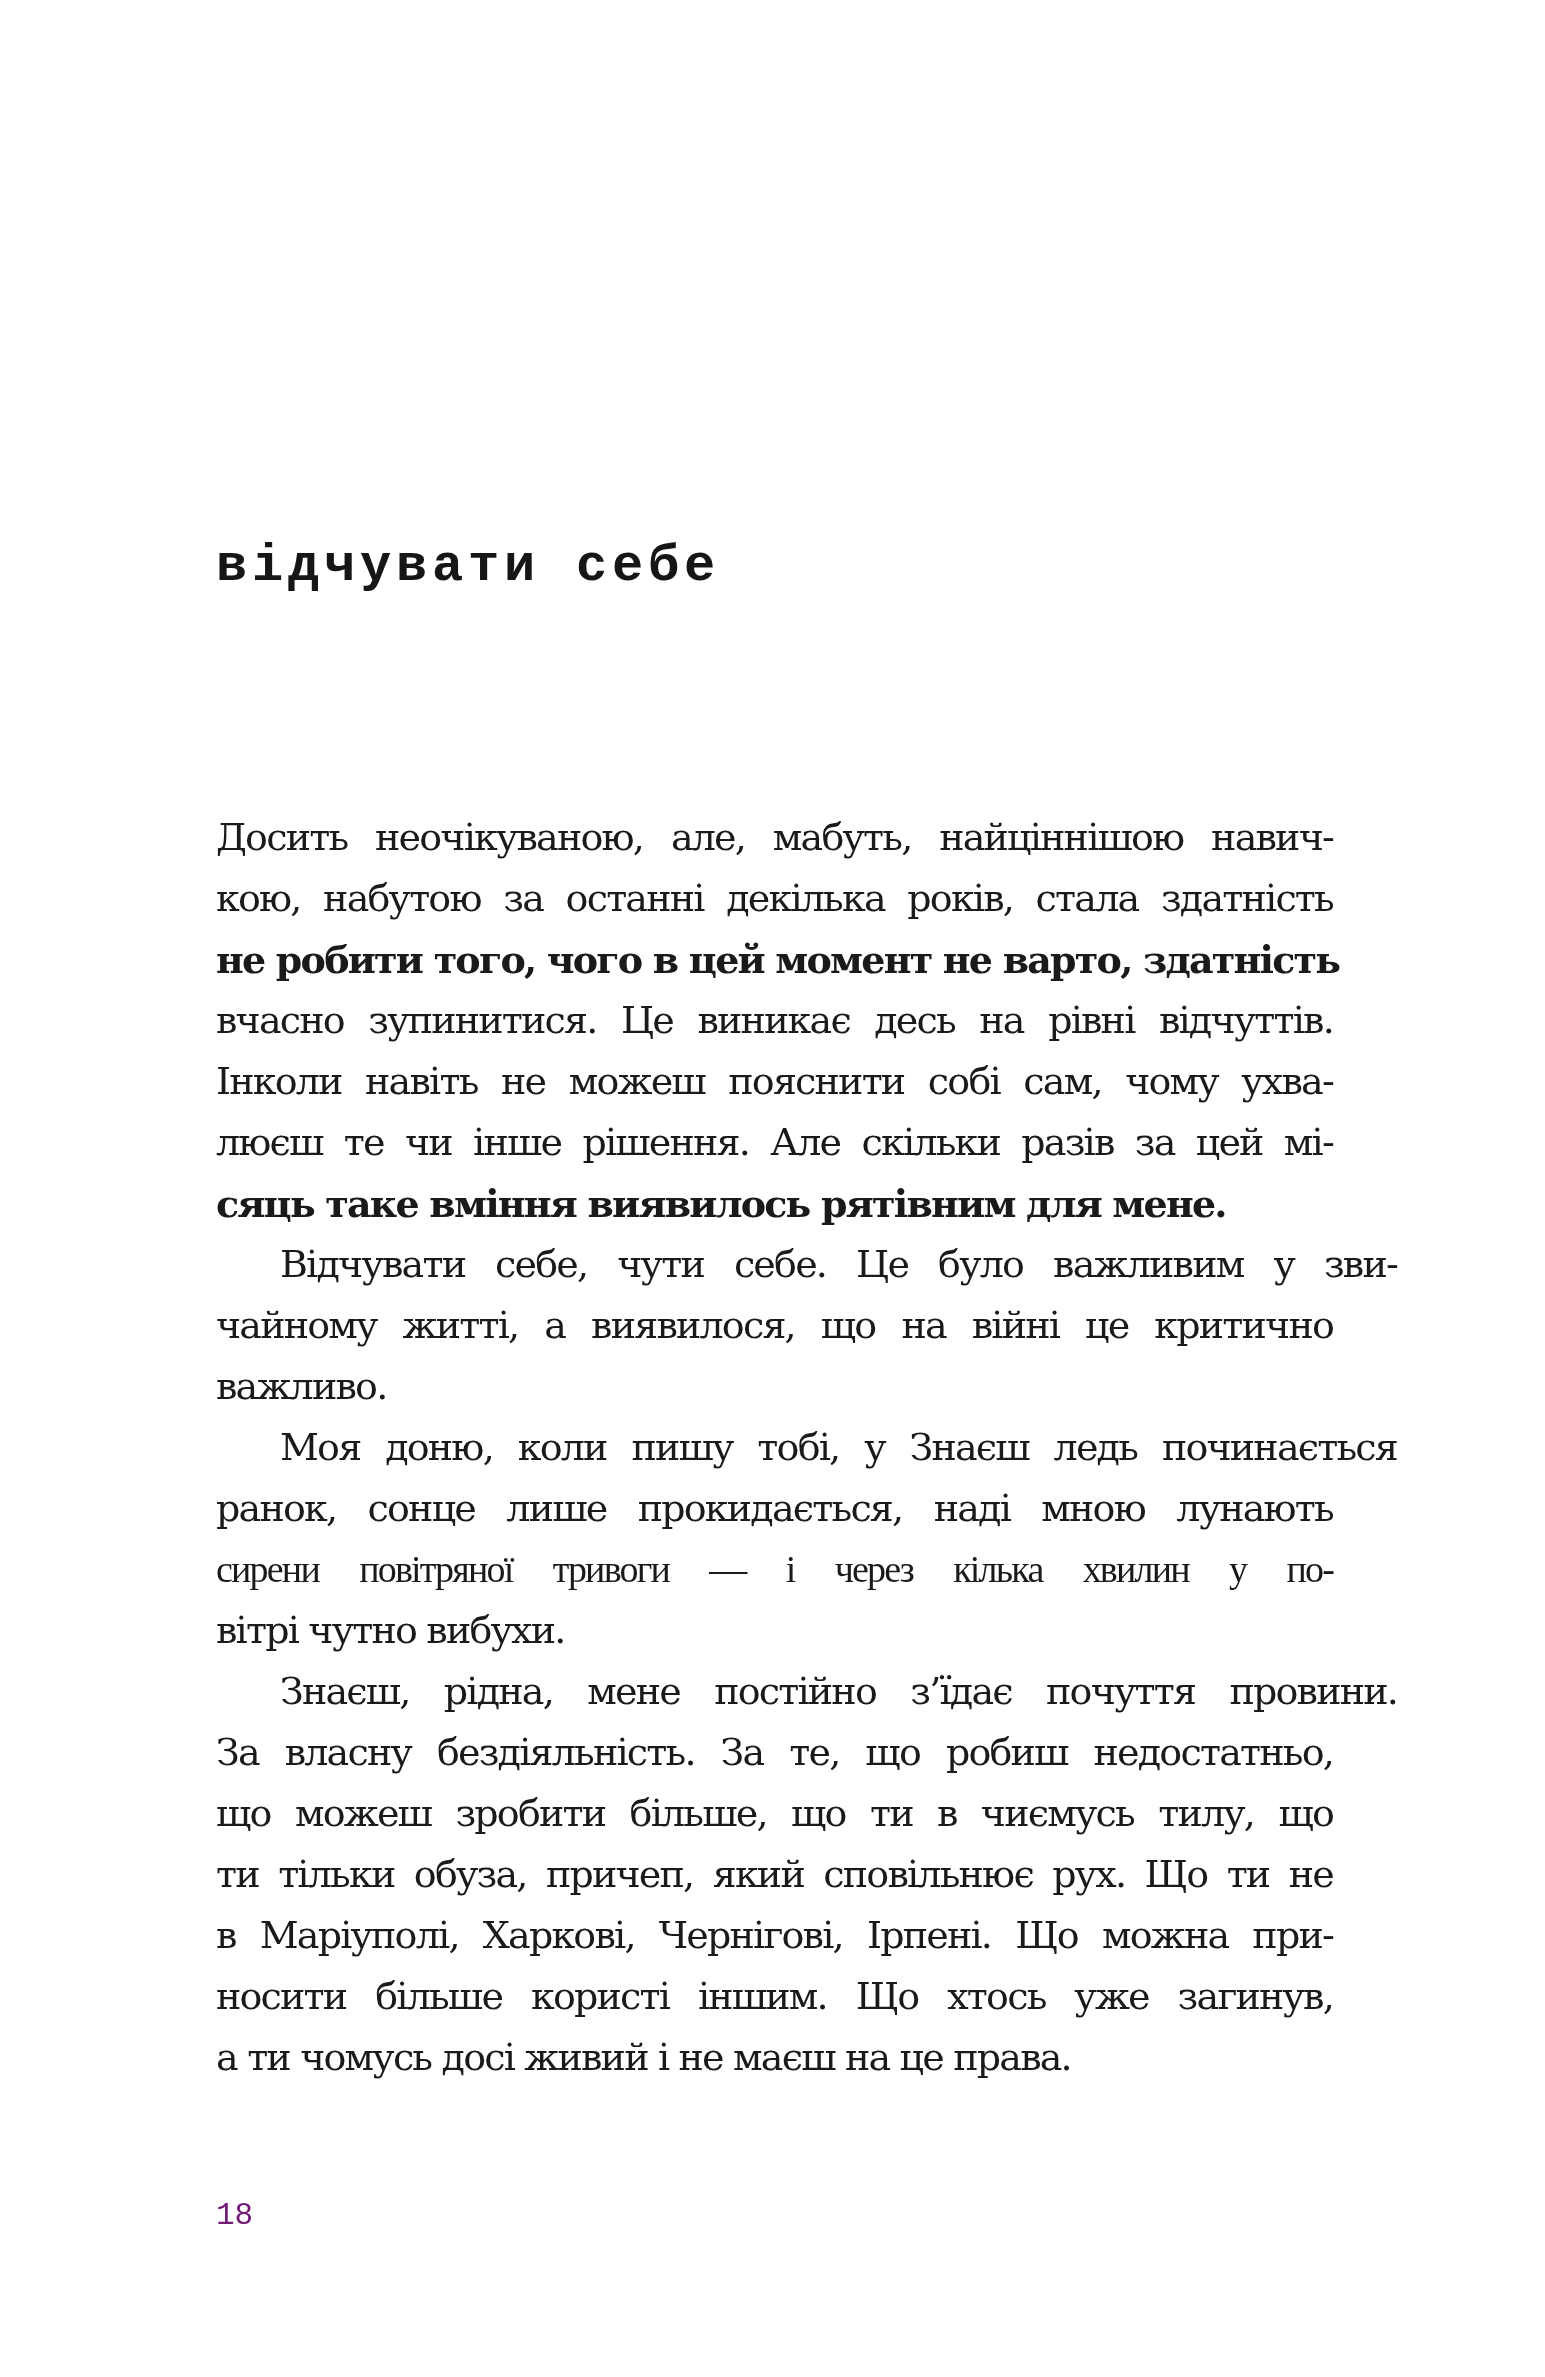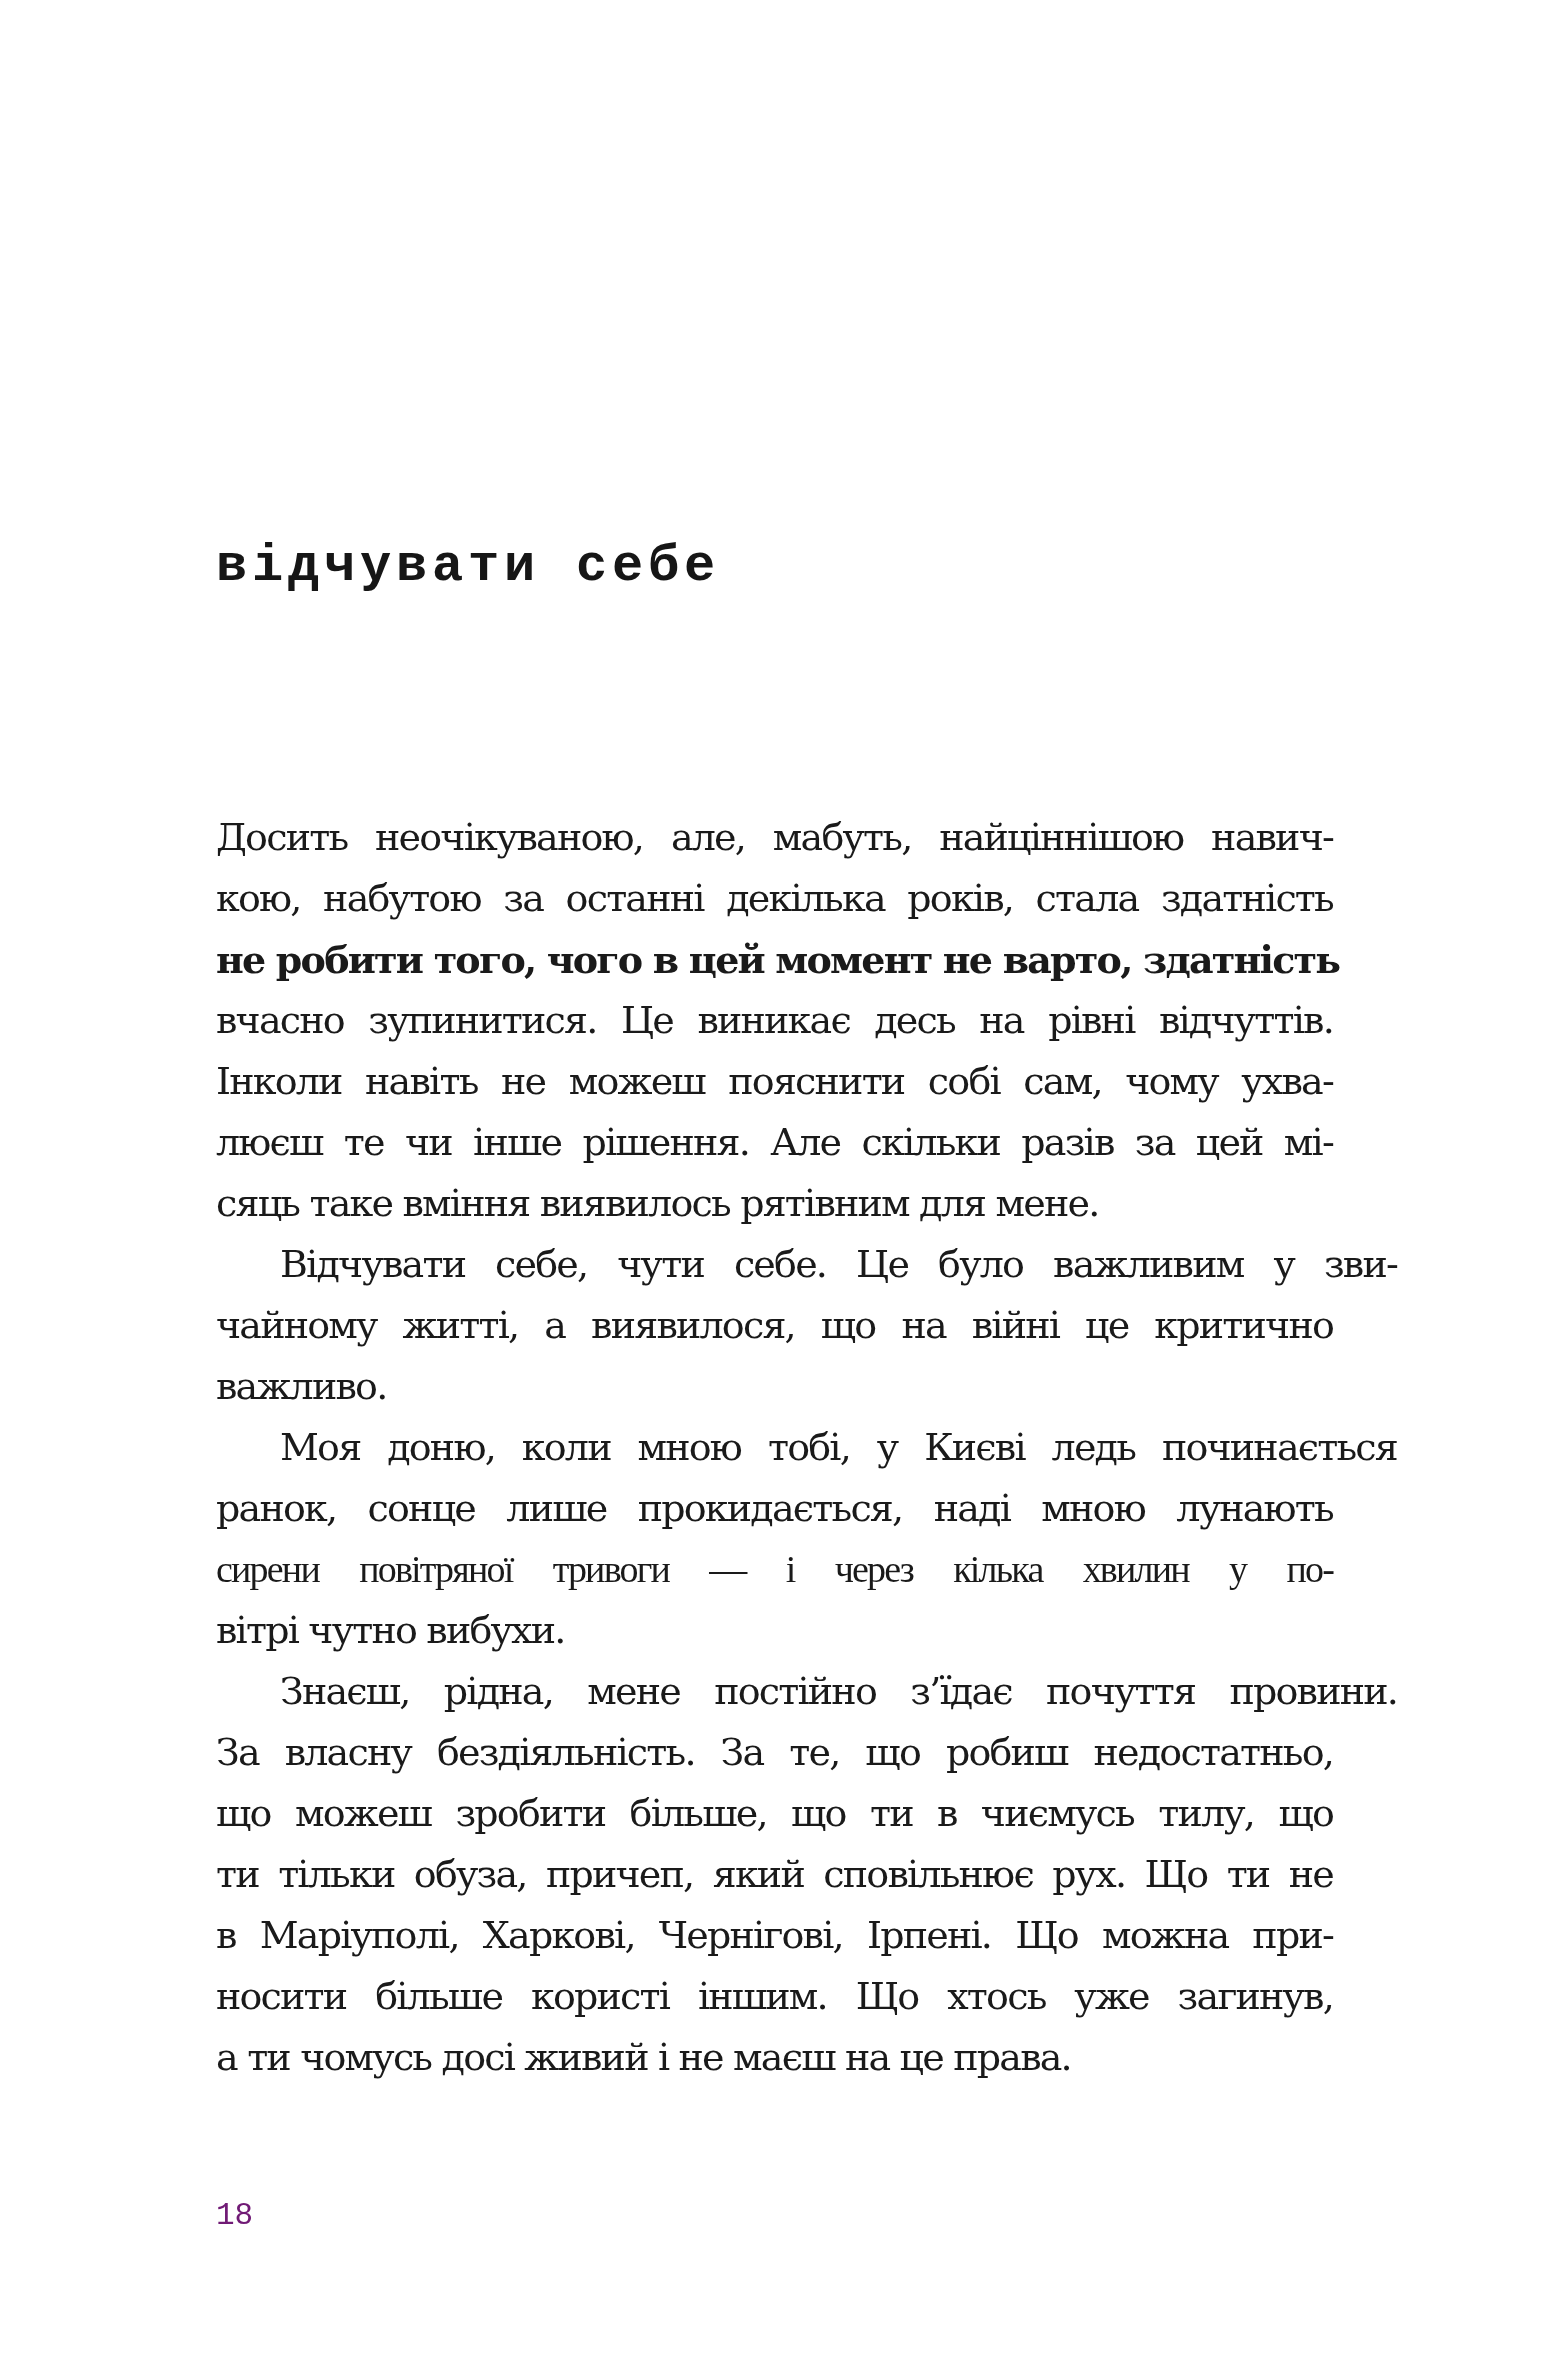--- a/index.html
+++ b/index.html
@@ -79,31 +79,31 @@
 
   <div class="body-text">
 
     <div>
       <span class="line" style="width: 1117px;">Досить неочікуваною, але, мабуть, найціннішою навич-</span>
       <span class="line" style="width: 1117px;">кою, набутою за останні декілька років, стала здатність</span>
       <span class="line" style="width: 1117px; font-weight: bold;">не робити того, чого в цей момент не варто, здатність</span>
       <span class="line" style="width: 1117px;">вчасно зупинитися. Це виникає десь на рівні відчуттів.</span>
       <span class="line" style="width: 1117px;">Інколи навіть не можеш пояснити собі сам, чому ухва-</span>
       <span class="line" style="width: 1117px;">люєш те чи інше рішення. Але скільки разів за цей мі-</span>
-      <span class="line last" style="display: block; width: 1117px;">сяць таке вміння виявилось рятівним для мене.</span>
+      <span class="line last" style="display: block; width: 1117px; font-weight: bold;">сяць таке вміння виявилось рятівним для мене.</span>
     </div>
 
     <div>
       <span class="line indent" style="width: 1117px;">Відчувати себе, чути себе. Це було важливим у зви-</span>
       <span class="line" style="width: 1117px;">чайному житті, а виявилося, що на війні це критично</span>
       <span class="line last" style="display: block; width: 1117px;">важливо.</span>
     </div>
 
     <div>
-      <span class="line indent" style="width: 1117px;">Моя доню, коли мною тобі, у Києві ледь починається</span>
+      <span class="line indent" style="width: 1117px;">Моя доню, коли пишу тобі, у Знаєш ледь починається</span>
       <span class="line" style="width: 1117px;">ранок, сонце лише прокидається, наді мною лунають</span>
       <span class="line" style="width: 1117px; font-family: Liberation Serif, serif;">сирени повітряної тривоги — і через кілька хвилин у по-</span>
       <span class="line last" style="display: block; width: 1117px;">вітрі чутно вибухи.</span>
     </div>
 
     <div>
       <span class="line indent" style="width: 1117px;">Знаєш, рідна, мене постійно з’їдає почуття провини.</span>
       <span class="line" style="width: 1117px;">За власну бездіяльність. За те, що робиш недостатньо,</span>
       <span class="line" style="width: 1117px;">що можеш зробити більше, що ти в чиємусь тилу, що</span>
       <span class="line" style="width: 1117px;">ти тільки обуза, причеп, який сповільнює рух. Що ти не</span>

